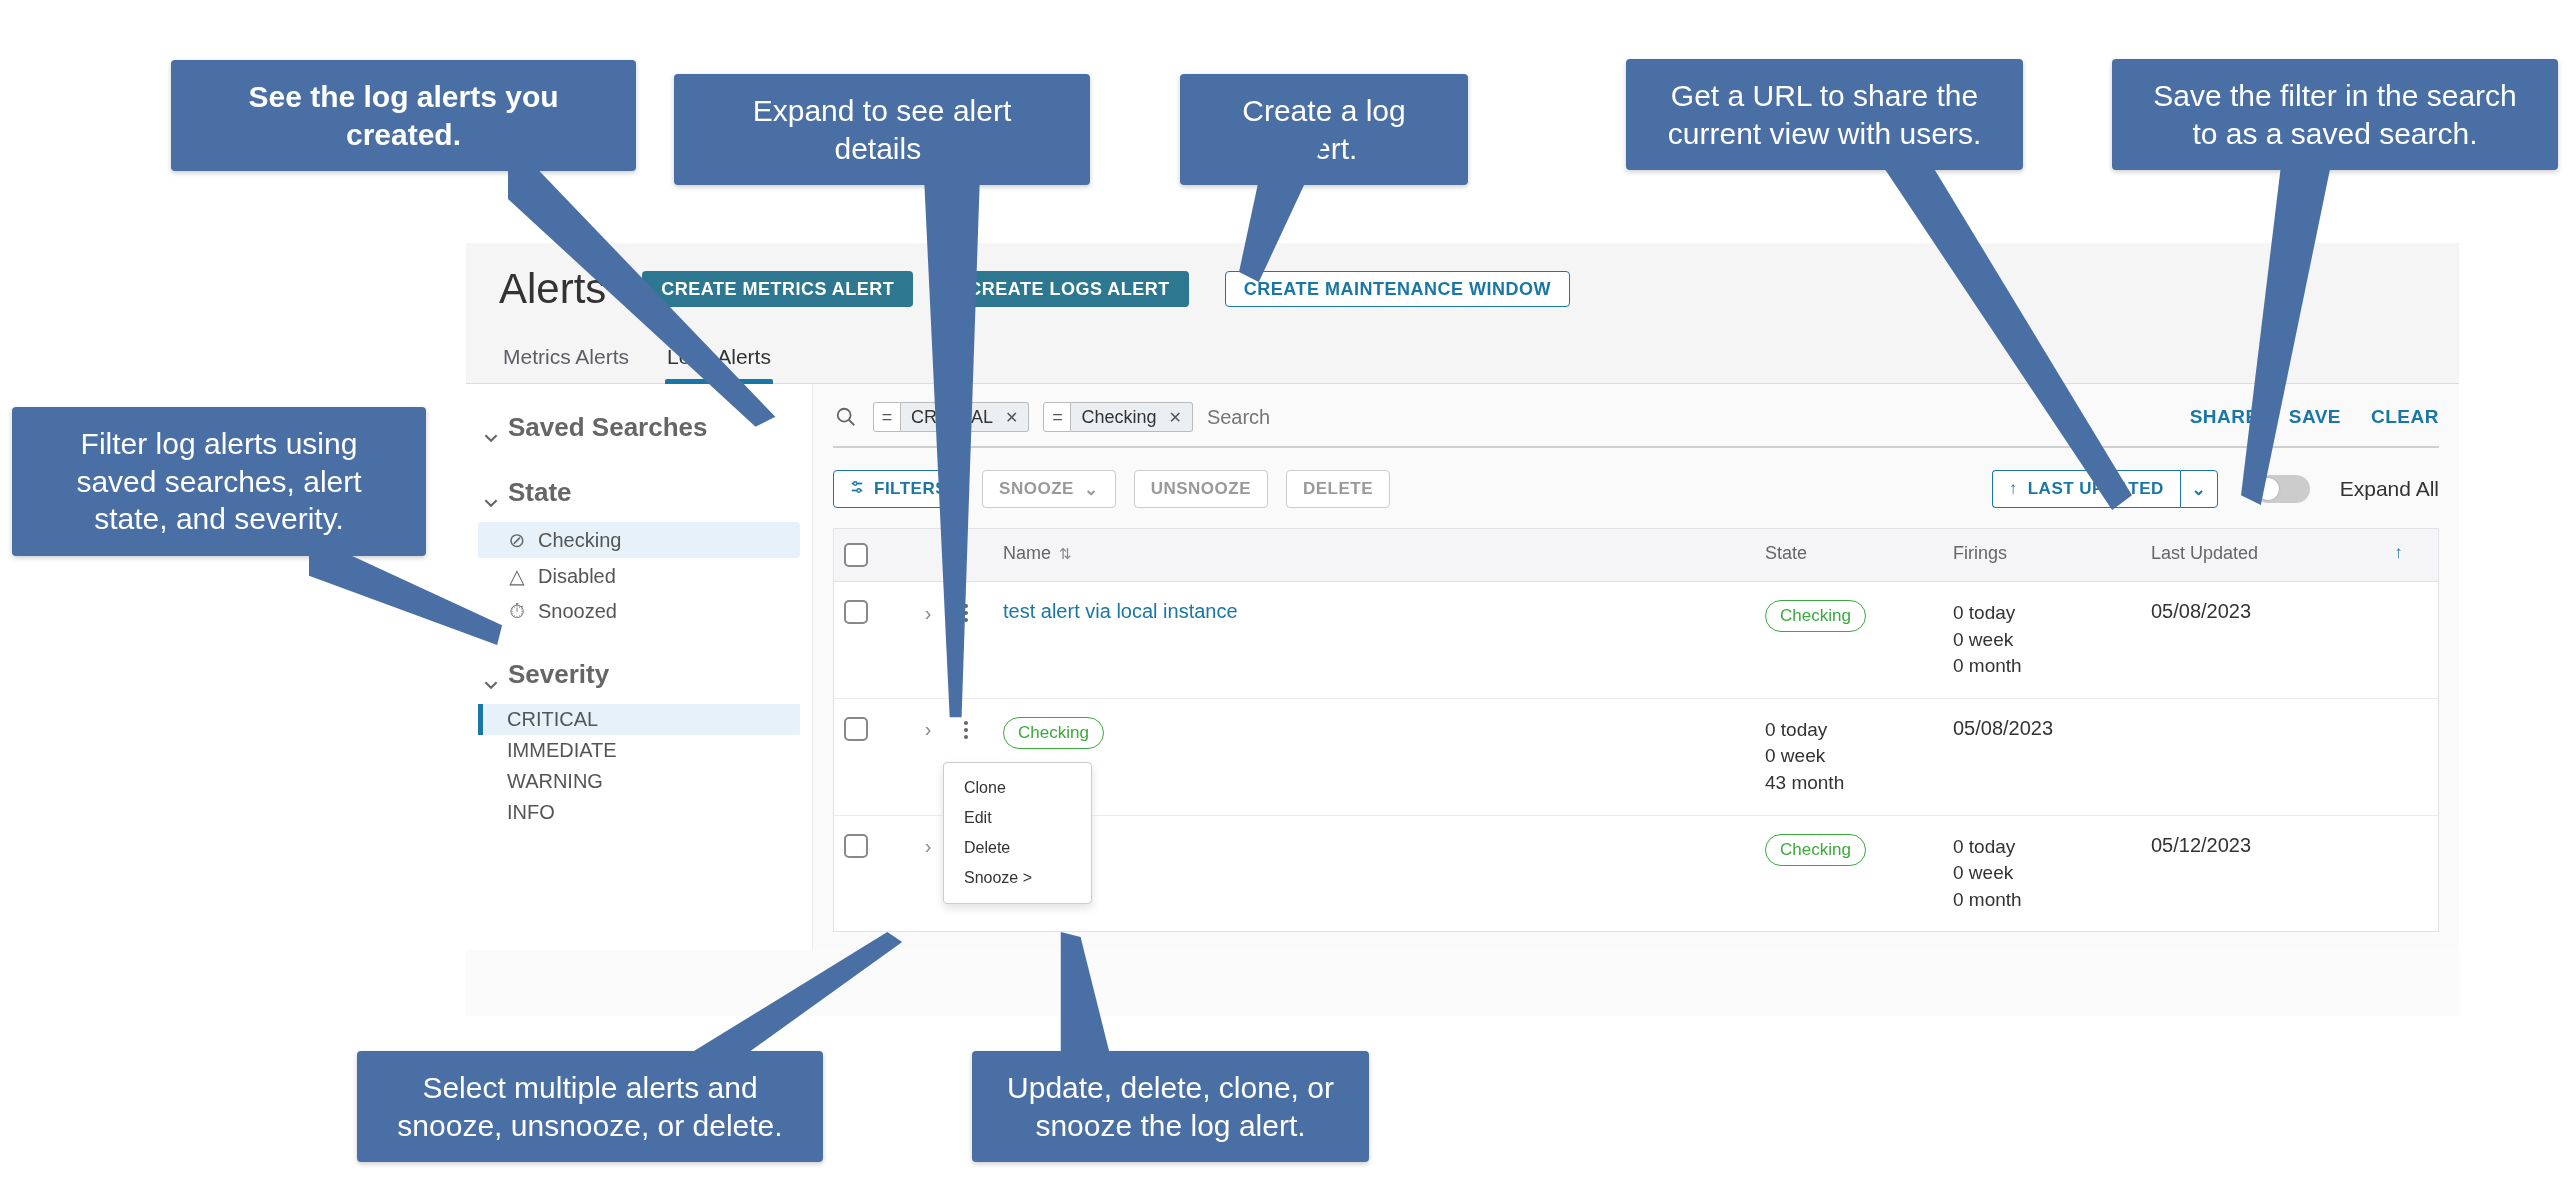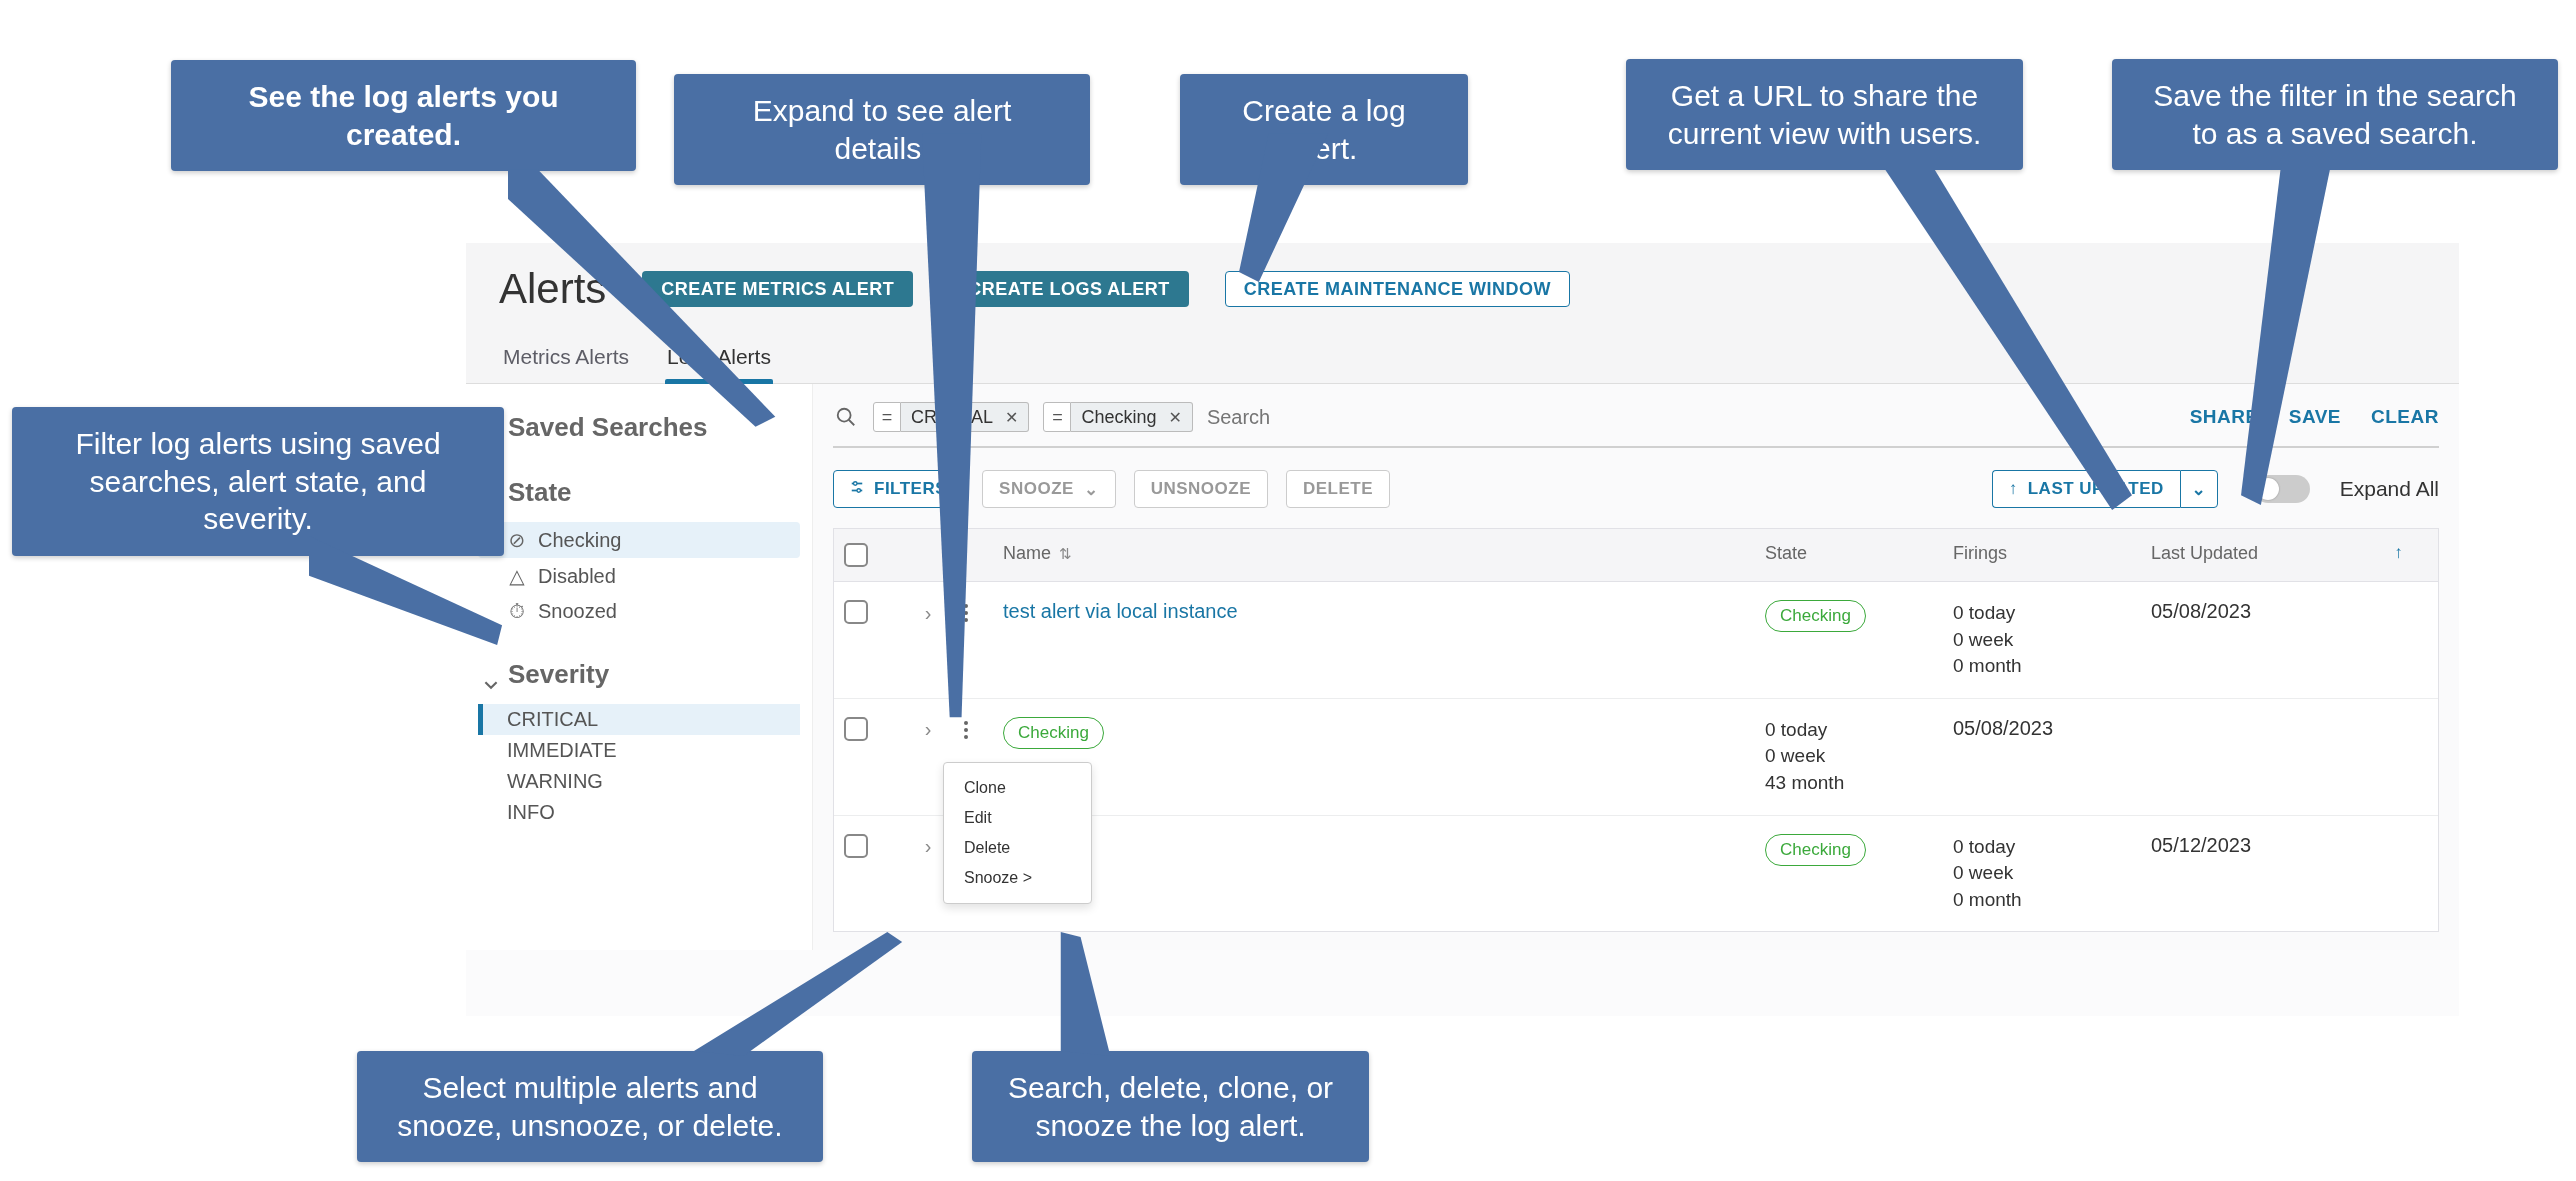--- a/index.html
+++ b/index.html
@@ -338,33 +338,33 @@
   </svg>
 </div>
 
 <div class="callout" style="left:2112px; top:59px; width:446px;">
   <span>Save the filter in the search to as a saved search.</span>
   <svg class="pointer" style="left:129px; top:109px;" width="119" height="347" viewBox="0 0 120 350">
     <polygon points="40,0 90,0 20,340 0,330" fill="#4a6fa4"></polygon>
   </svg>
 </div>
 
-<div class="callout" style="left:12px; top:407px; width:492px;">
+<div class="callout" style="left:12px; top:407px; width:414px;">
   <span>Filter log alerts using saved searches, alert state, and severity.</span>
   <svg class="pointer" style="left:297px; top:129px;" width="198" height="119" viewBox="0 0 200 120">
     <polygon points="0,0 0,40 190,110 195,90" fill="#4a6fa4"></polygon>
   </svg>
 </div>
 
 <div class="callout" style="left:357px; top:1051px; width:466px;">
   <span>Select multiple alerts and snooze, unsnooze, or delete.</span>
   <svg class="pointer" style="left:337px; top:-119px;" width="228" height="129" viewBox="0 0 230 130">
     <polygon points="0,120 50,125 210,10 195,0" fill="#4a6fa4"></polygon>
   </svg>
 </div>
 
 <div class="callout" style="left:972px; top:1051px; width:397px;">
-  <span>Search, delete, clone, or snooze the log alert.</span>
+  <span>Update, delete, clone, or snooze the log alert.</span>
   <svg class="pointer" style="left:59px; top:-119px;" width="119" height="129" viewBox="0 0 120 130">
     <polygon points="30,120 80,125 50,5 30,0" fill="#4a6fa4"></polygon>
   </svg>
 </div>
 
 
 </body></html>

